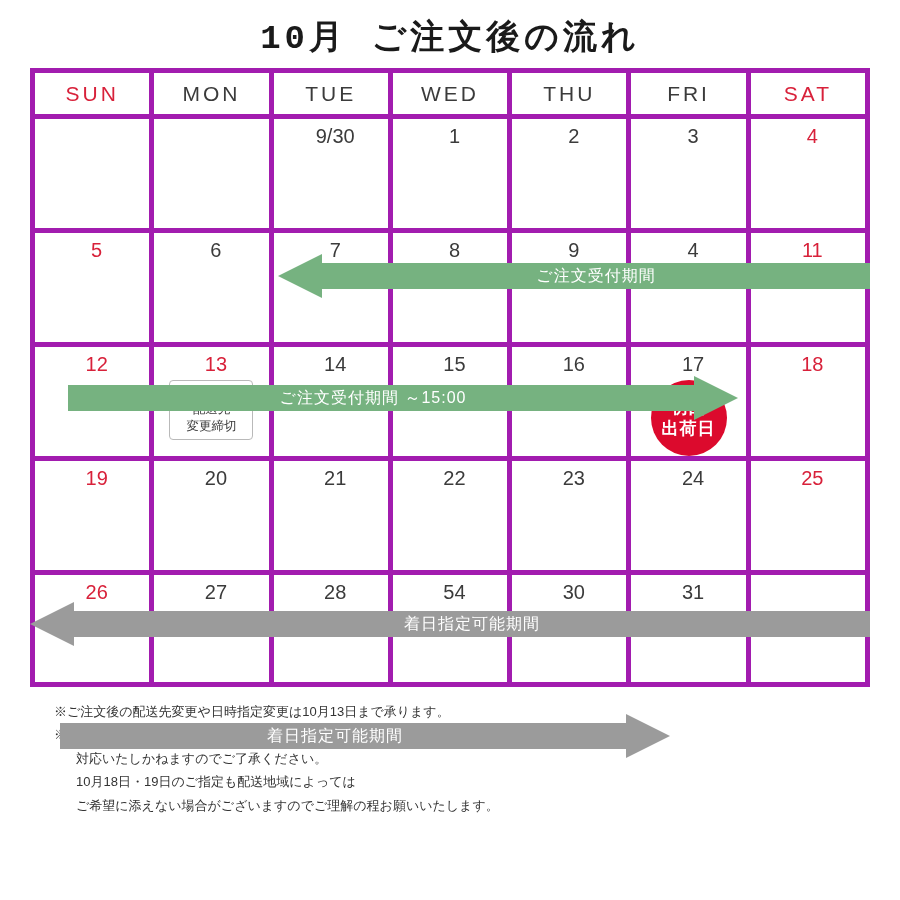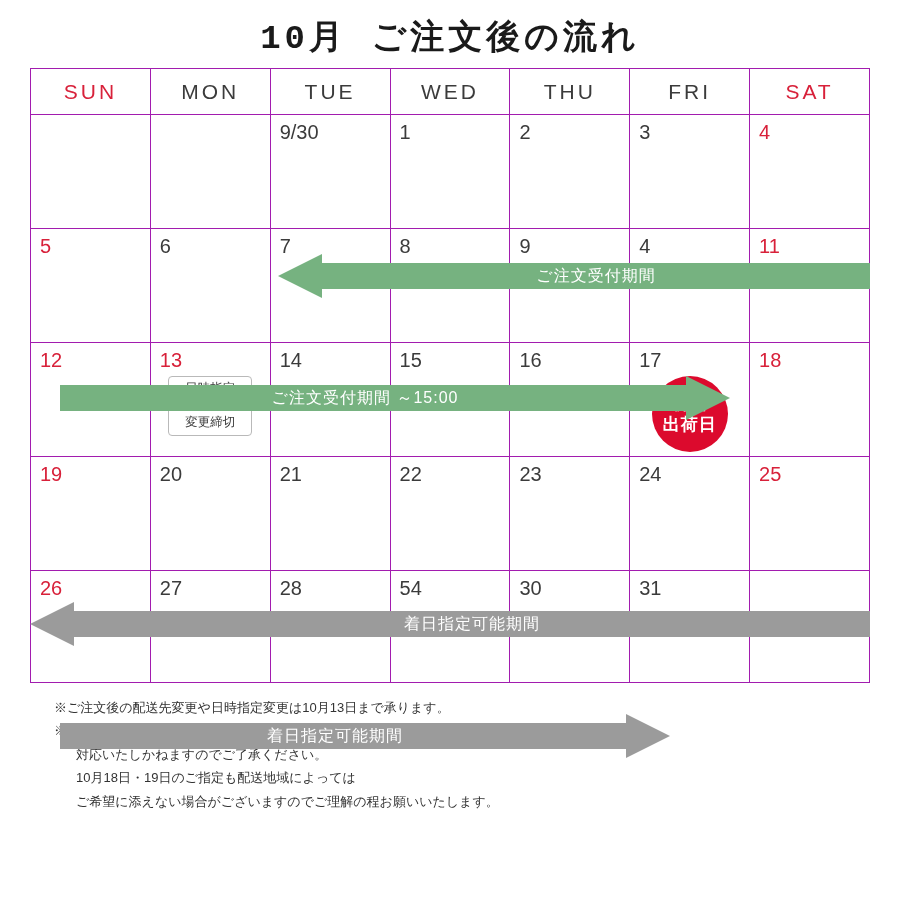--- a/index.html
+++ b/index.html
@@ -26,41 +26,42 @@
     width: 840px;
     margin: 0 auto;
   }
   table.cal {
     width: 840px;
     border-collapse: collapse;
     table-layout: fixed;
     background: transparent;
   }
   table.cal th, table.cal td {
-    border: 1px solid #a21caf;
+    border: 5px solid #a21caf;
     padding: 0;
     vertical-align: top;
   }
   table.cal th {
     height: 46px;
     font-size: 21px;
     font-weight: normal;
     letter-spacing: 3px;
     color: #3b3b3b;
     text-align: center;
     vertical-align: middle;
   }
   table.cal th.wknd { color: #d8213a; }
   table.cal tr.week td { height: 114px; }
   table.cal tr.week-last td { height: 112px; }
   .daynum {
     font-size: 20px;
     color: #3b3b3b;
     padding: 7px 0 0 9px;
     line-height: 1;
+    text-align: center;
   }
   .daynum.red { color: #d8213a; }
   .daynum.empty { color: transparent; }
   .note-box {
     margin: 6px auto 0 auto;
     width: 84px;
     border: 1px solid #b9b9b9;
     border-radius: 4px;
     padding: 3px 2px 4px 2px;
     font-size: 12.5px;
@@ -119,21 +120,21 @@
   #band-order-1 .head {
     left: 0;
     transform: translateY(-50%);
     border-top: 22px solid transparent;
     border-bottom: 22px solid transparent;
     border-right: 44px solid #76b280;
   }
   #band-order-1 .lbl { padding-left: 44px; }
   
   #band-order-2 {
-    left: 0px; top: 308px; width: 700px; height: 44px;
+    left: 8px; top: 308px; width: 700px; height: 44px;
   }
   #band-order-2 .bar { left: 30px; right: 44px; background: #76b280; }
   #band-order-2 .head {
     right: 0;
     transform: translateY(-50%);
     border-top: 22px solid transparent;
     border-bottom: 22px solid transparent;
     border-left: 44px solid #76b280;
   }
   #band-order-2 .lbl { padding-right: 30px; }

